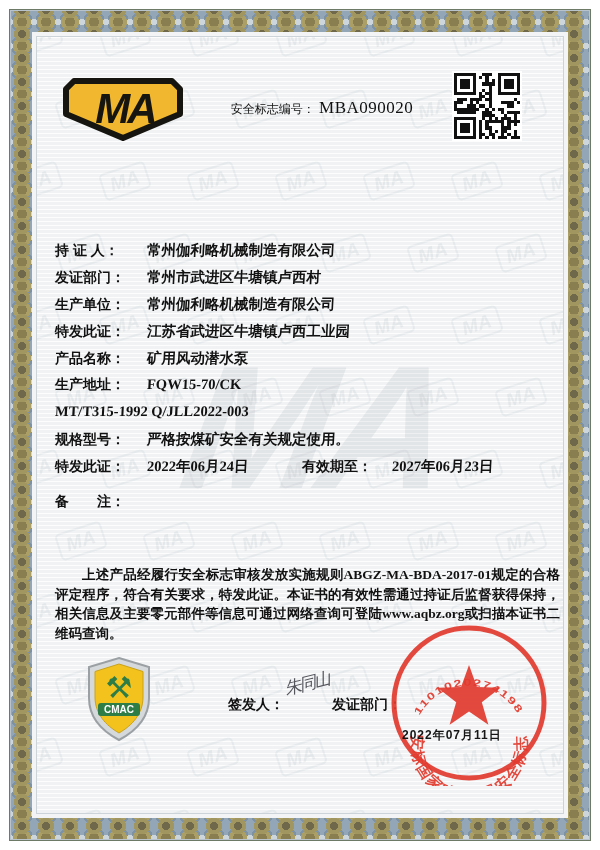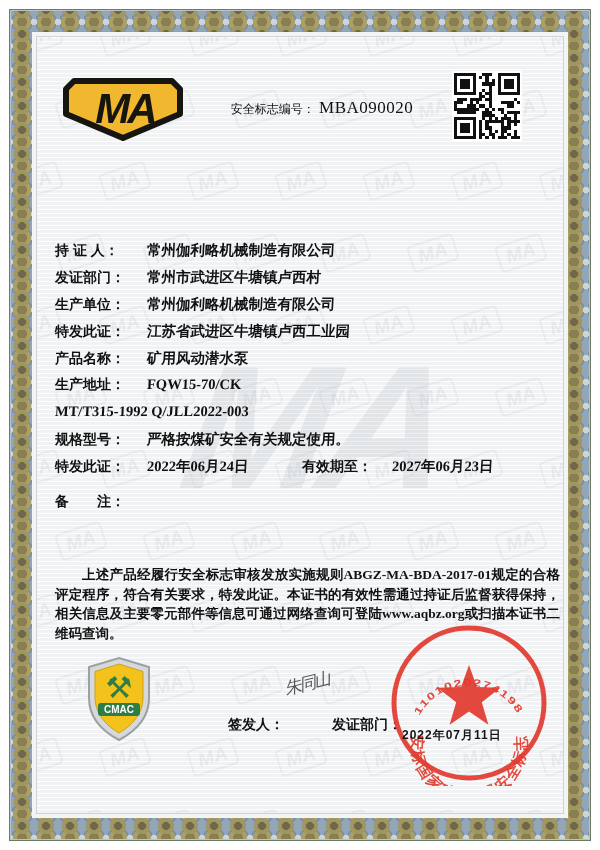--- a/index.html
+++ b/index.html
@@ -48,21 +48,21 @@
   .val{font-family:"Liberation Serif","DejaVu Serif",serif;font-weight:700;font-size:14.5px;display:inline-block;transform:skewX(-3deg);}
   .row.dates .val1{width:155px;flex:none;}
   .row.dates .lbl2{font-size:14px;font-weight:700;width:90px;flex:none;}
   .row.remark{margin-top:14px;}
   
   .statement{left:55px;top:565px;width:505px;
     font-family:"Liberation Serif","DejaVu Serif",serif;font-weight:700;
     font-size:13.5px;line-height:19.5px;text-align:justify;text-indent:2em;}
   
   .badge{left:84px;top:656px;}
-  .signer-label,.dept-label{font-size:14px;font-weight:700;top:696px;margin-top:20px;}
+  .signer-label,.dept-label{font-size:14px;font-weight:700;top:696px;}
   .signer-label{left:228px;}
   .dept-label{left:332px;}
   .signature{left:280px;top:672px;width:56px;text-align:center;
     font-family:"Liberation Serif","DejaVu Serif",serif;font-size:17px;color:#3a3a42;
     transform:rotate(-14deg) skewX(-14deg);letter-spacing:-2px;opacity:.85;}
   .stamp{left:386px;top:620px;z-index:3;}
   .stamp-date{left:402px;top:727px;font-size:12px;font-weight:700;color:#151515;letter-spacing:1px;z-index:4;}
 </style>
 </head>
 <body>

